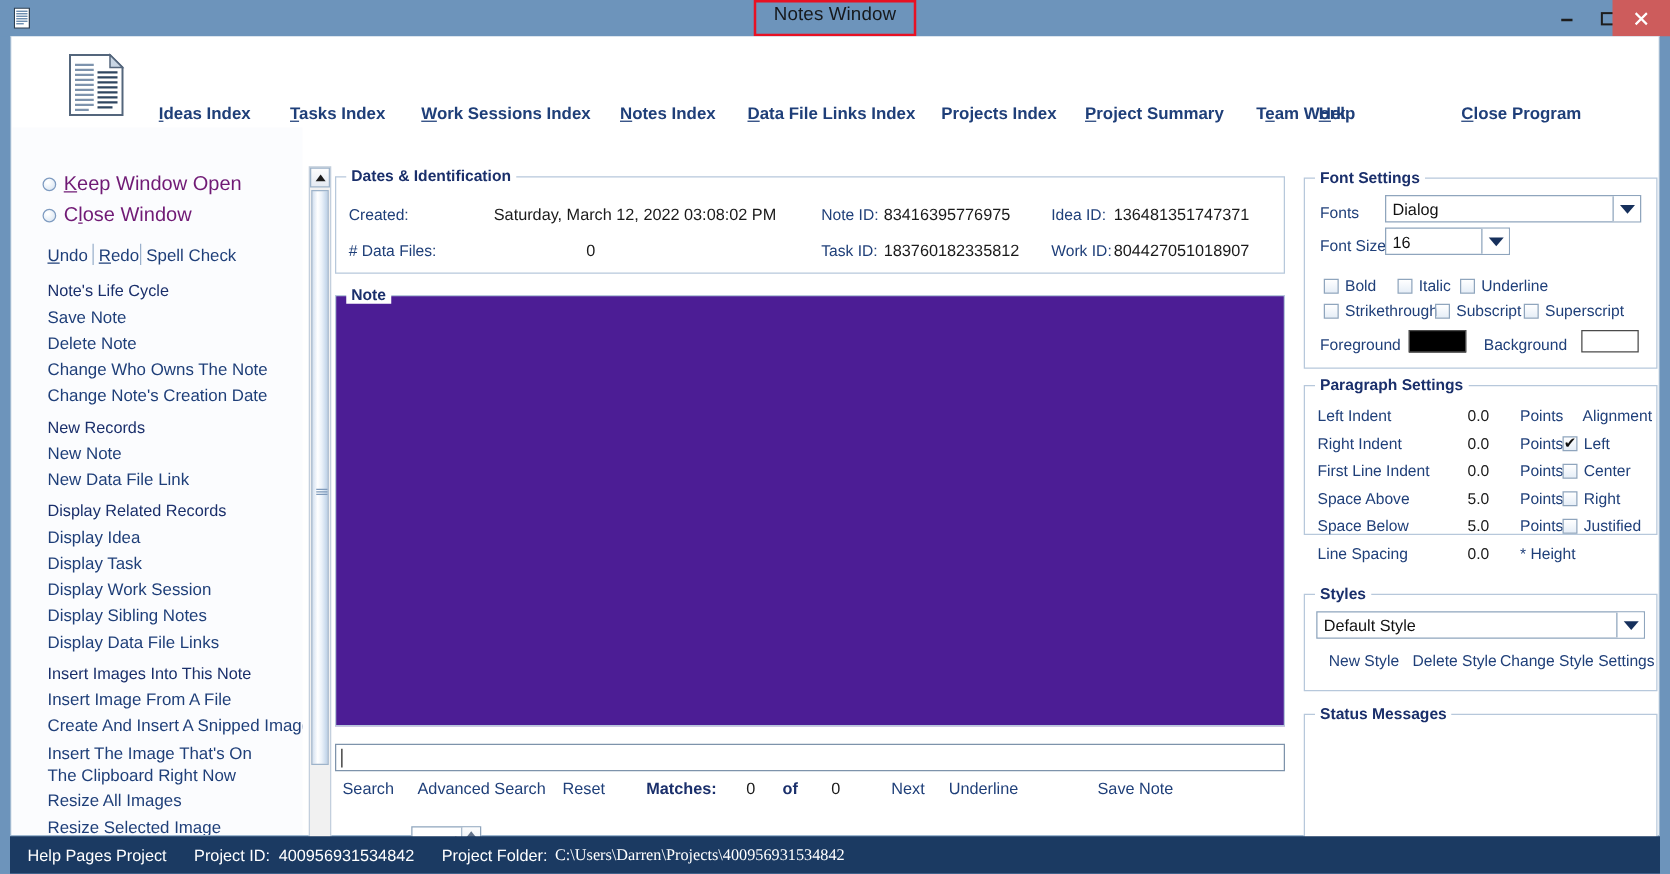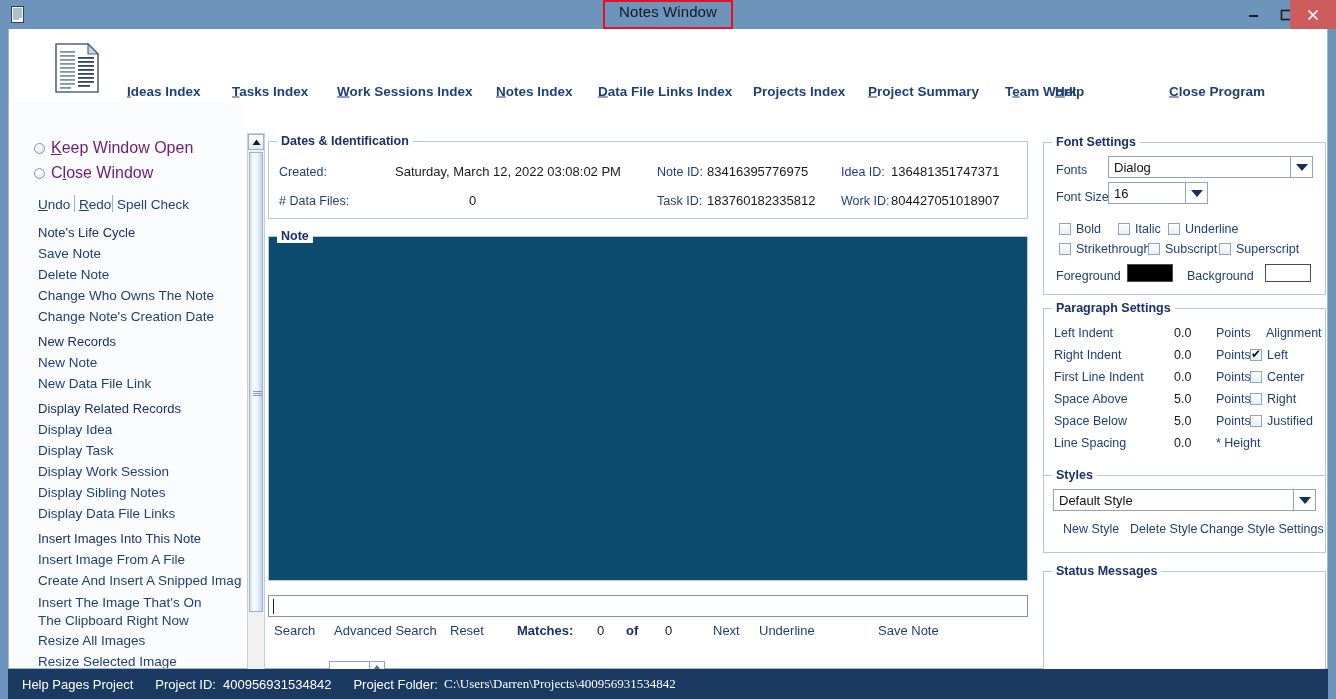--- a/index.html
+++ b/index.html
@@ -129,25 +129,25 @@
     position: absolute; top: -8px; left: 8px;
     padding: 0 4px; background: #ffffff;
     font-size: 12.5px; font-weight: bold; color: #1a2f6b; white-space: nowrap;
   }
   .lbl { position: absolute; font-size: 12.5px; color: #1f3f79; white-space: nowrap; }
   .val { position: absolute; font-size: 13px; color: #1a1a1a; white-space: nowrap; }
 
   
   #g-dates { left: 259px; top: 112px; width: 760px; height: 78px; }
   
-  #g-note  { left: 259px; top: 207px; width: 760px; height: 345px; background:#0c4a6e; }
+  #g-note  { left: 259px; top: 207px; width: 760px; height: 345px; background:#4c1d95; }
 
   
   #g-font { left: 1034px; top: 113px; width: 283px; height: 153px; }
-  #g-para { left: 1034px; top: 279px; width: 283px; height: 182px; }
+  #g-para { left: 1034px; top: 279px; width: 283px; height: 120px; }
   #g-styles { left: 1034px; top: 446px; width: 283px; height: 78px; }
   #g-status { left: 1034px; top: 542px; width: 283px; height: 118px; }
 
   .combo {
     position: absolute; height: 22px;
     border: 1px solid #8fa5bd; background: #ffffff;
     display: flex; align-items: center;
   }
   .combo .ctext {
     flex: 1; padding-left: 5px; font-size: 13px; color: #111; white-space: nowrap;

